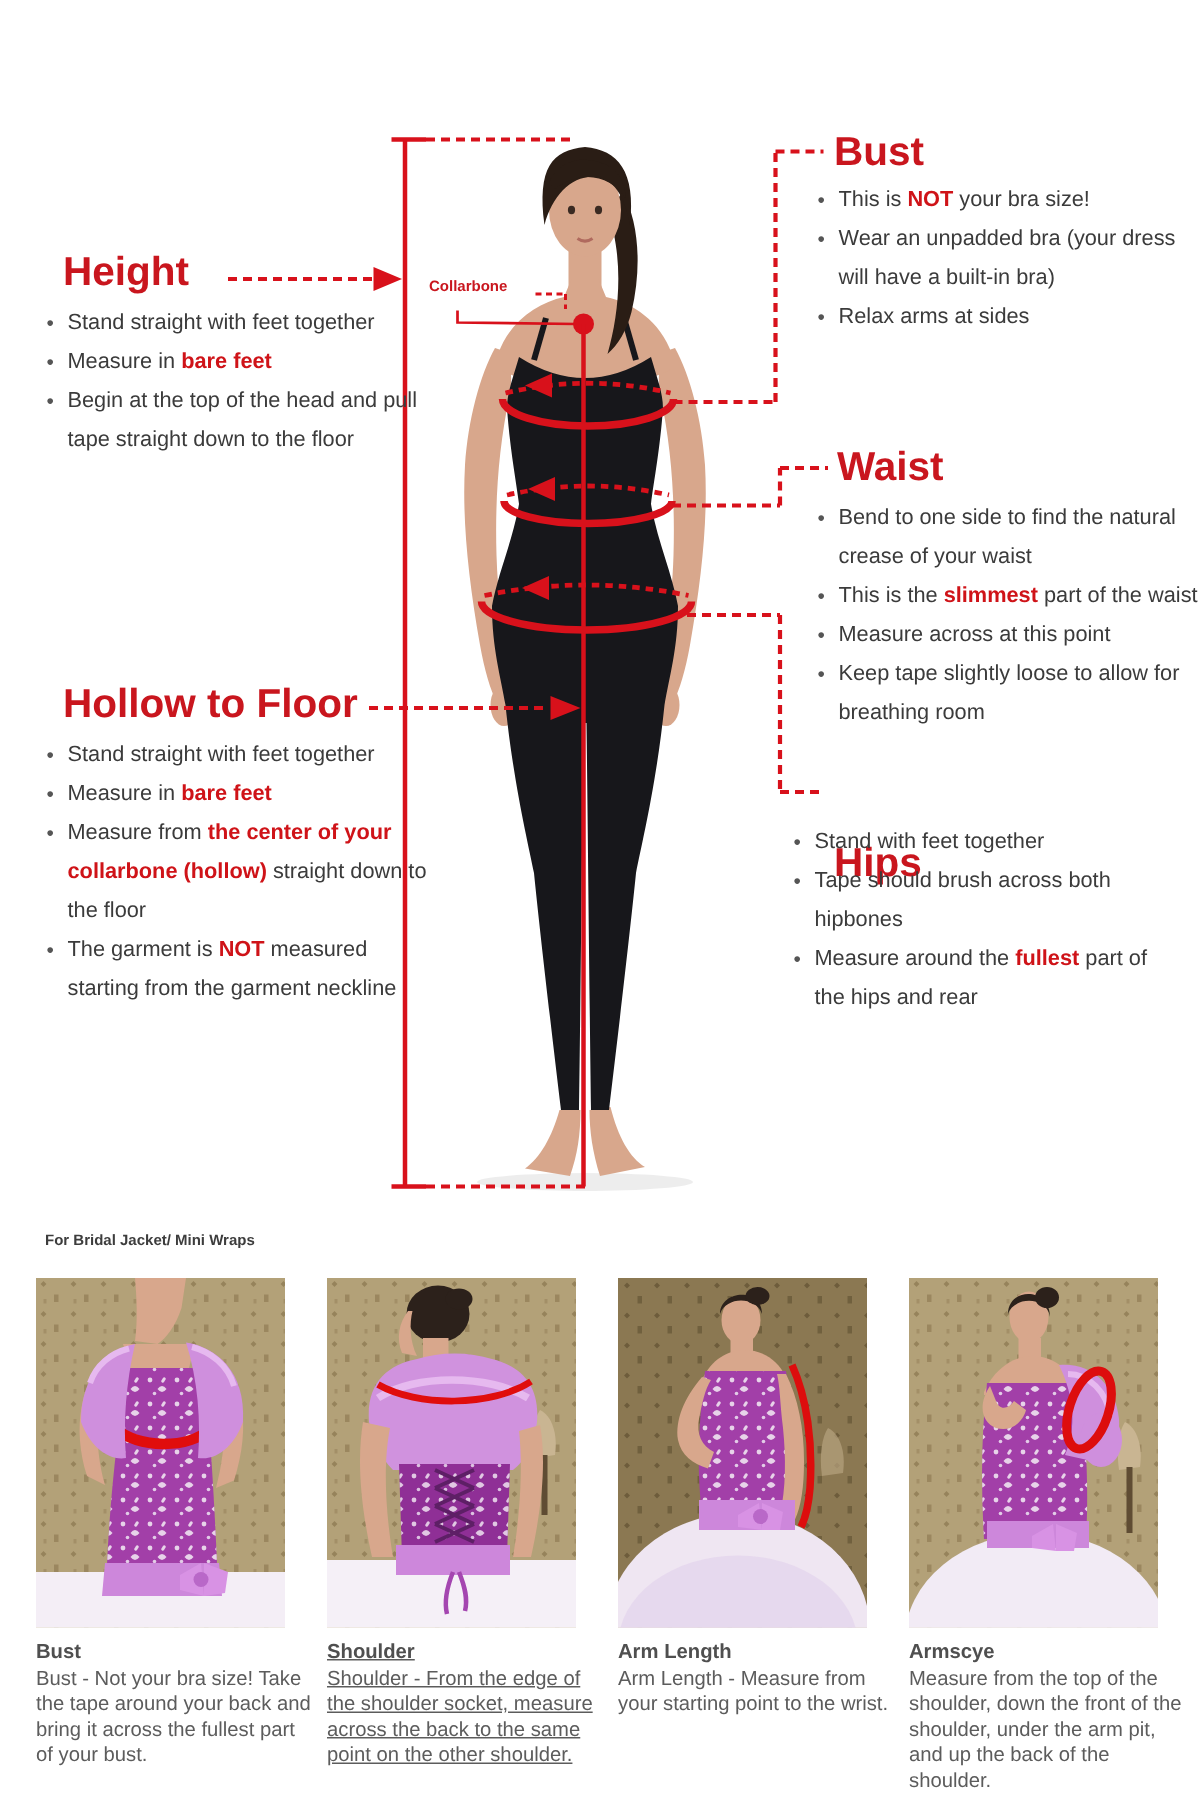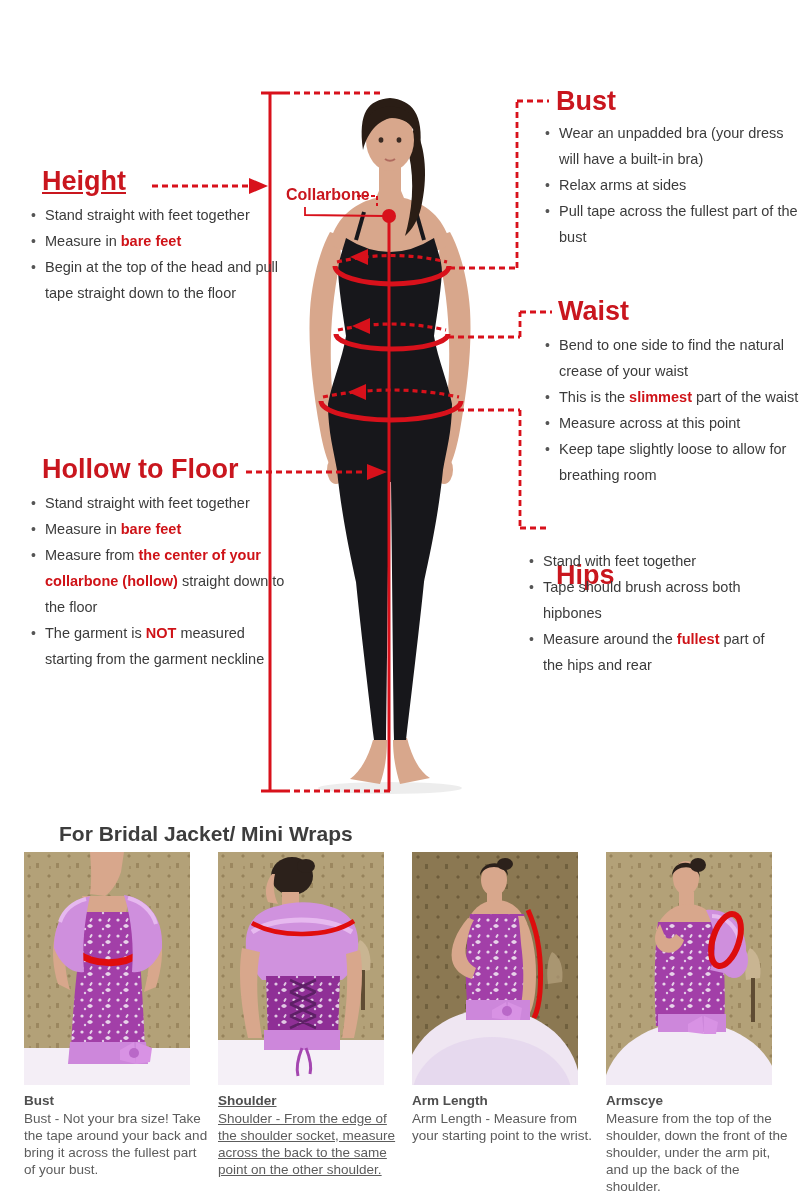--- a/index.html
+++ b/index.html
@@ -9,22 +9,22 @@
   }
   *{margin:0;padding:0;box-sizing:border-box;}
   body{background:#ffffff;font-family:"Liberation Sans",sans-serif;}
   #canvas{position:relative;width:800px;height:1200px;background:#ffffff;overflow:hidden;}
   .abs{position:absolute;}
   .sec-title{position:absolute;font-size:27px;font-weight:bold;color:var(--red-heading);white-space:nowrap;}
   .bullets{position:absolute;list-style:none;font-size:14.5px;line-height:26px;color:var(--text);}
   .bullets li{position:relative;padding-left:15px;}
   .bullets li::before{content:"\2022";position:absolute;left:1px;top:0;color:var(--bullet);font-size:14px;}
   .rd{color:var(--red-accent);font-weight:bold;}
-  .collar-label{position:absolute;font-size:16px;font-weight:bold;color:var(--red-heading);white-space:nowrap;}
-  .bridal-heading{position:absolute;font-size:21px;font-weight:bold;color:var(--bridal-heading);margin-left:29px;}
+  .collar-label{position:absolute;font-size:10px;font-weight:bold;color:var(--red-heading);white-space:nowrap;}
+  .bridal-heading{position:absolute;font-size:10px;font-weight:bold;color:var(--bridal-heading);}
   .photo{position:absolute;width:166px;height:233px;}
   .caption{position:absolute;width:186px;font-size:13.5px;line-height:17px;color:var(--caption-text);}
   .caption .cap-title{font-weight:bold;color:var(--caption-title);margin-bottom:1px;}
   svg{display:block;}
   .layer{position:absolute;left:0;top:0;}
   .ln{stroke:var(--red-line);fill:none;}
   .solid3{stroke-width:3;}
   .solid5{stroke-width:5;}
   .dash{stroke-width:2.8;stroke-dasharray:6 4;}
   .dash-sm{stroke-width:2;stroke-dasharray:4 3;}
@@ -144,34 +144,34 @@
       <line class="ln dash" x1="520" y1="410" x2="520" y2="528"></line>
       <line class="ln dash" x1="520" y1="528" x2="550" y2="528"></line>
     </g>
 
     <g>
       <line class="ln dash" x1="246" y1="472" x2="366" y2="472"></line>
       <polygon class="arr" points="387,472 367,464 367,480"></polygon>
     </g>
   </svg>
 
-  <div class="sec-title" style="left:42px;top:166px;text-decoration:underline;">Height</div>
+  <div class="sec-title" style="left:42px;top:166px;">Height</div>
   <ul class="bullets" style="left:30px;top:202px;width:252px;">
       <li><span>Stand straight with feet together</span></li>
       <li><span>Measure in </span><span class="rd">bare feet</span></li>
       <li><span>Begin at the top of the head and pull tape straight down to the floor</span></li>
     </ul>
 
   <div class="collar-label" style="left:286px;top:186px;">Collarbone</div>
 
   <div class="sec-title" style="left:556px;top:86px;">Bust</div>
   <ul class="bullets" style="left:544px;top:120px;width:254px;">
+      <li><span>This is </span><span class="rd">NOT</span><span> your bra size!</span></li>
       <li><span>Wear an unpadded bra (your dress will have a built-in bra)</span></li>
       <li><span>Relax arms at sides</span></li>
-      <li><span>Pull tape across the fullest part of the bust</span></li>
     </ul>
 
   <div class="sec-title" style="left:558px;top:296px;">Waist</div>
   <ul class="bullets" style="left:544px;top:332px;width:258px;">
       <li><span>Bend to one side to find the natural crease of your waist</span></li>
       <li><span>This is the </span><span class="rd">slimmest</span><span> part of the waist</span></li>
       <li><span>Measure across at this point</span></li>
       <li><span>Keep tape slightly loose to allow for breathing room</span></li>
     </ul>
 

